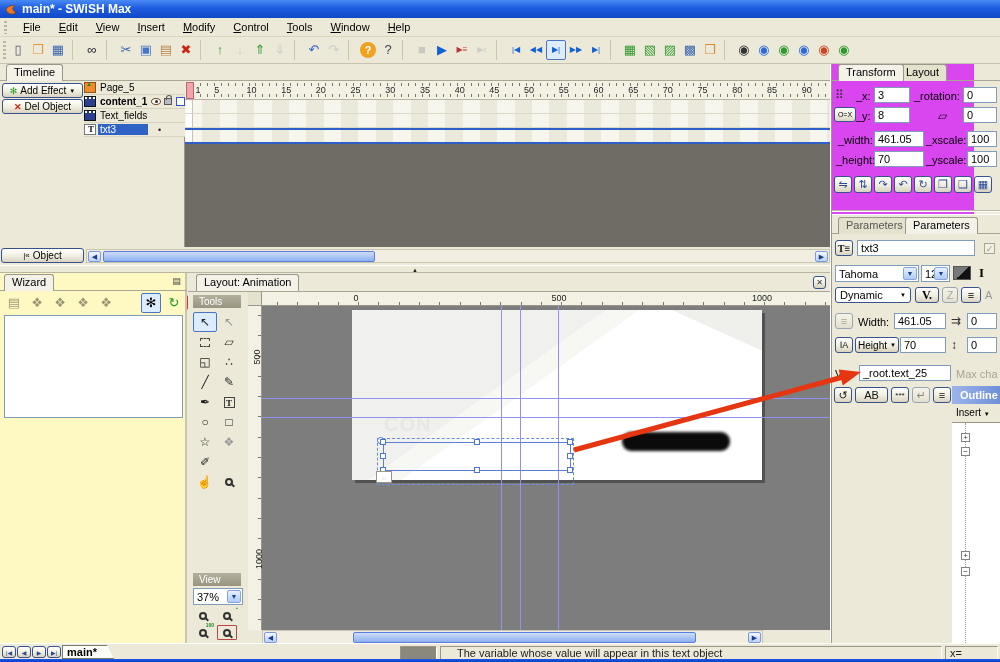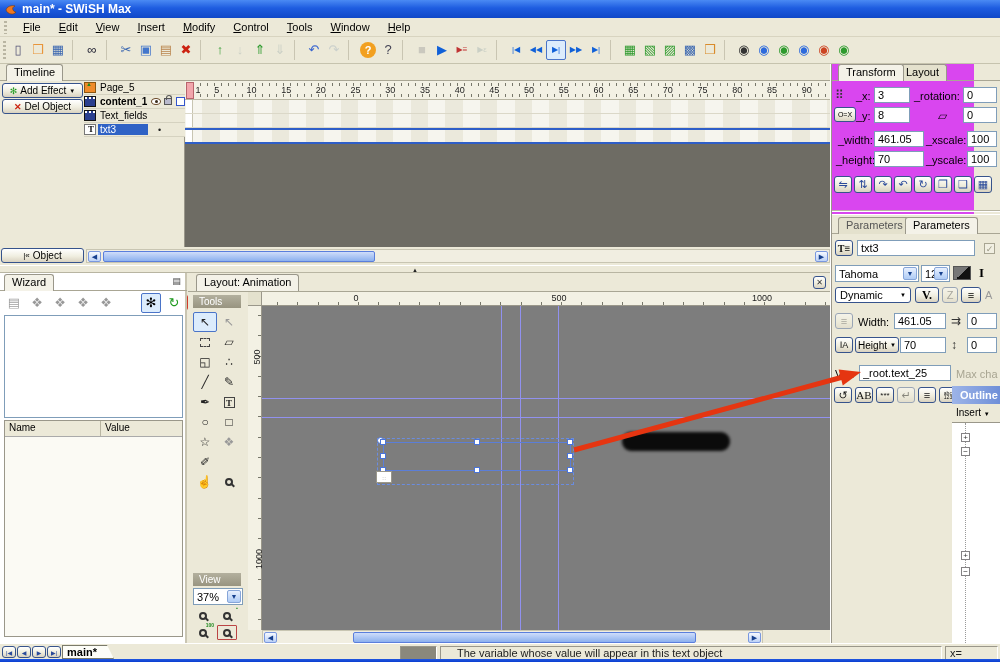--- a/index.html
+++ b/index.html
@@ -63,21 +63,21 @@
   .track::before{content:"";position:absolute;left:1px;top:0;bottom:0;width:6px;background:#fff;border-right:1px solid #c8c5b2}
   .track.hl{border-top:2px solid #2e5ec8;border-bottom:2px solid #2e5ec8;height:16px}
   #tl-dark{left:185px;top:144px;width:645px;height:103px;background:#6e6c64}
   
   .sbar{position:absolute;height:14px;background:#f1eee1;border:1px solid #c8c5b2;display:block}
   .sb-btn{position:absolute;top:1px;width:13px;height:11px;background:linear-gradient(#f6f9ff,#bdd2f7);border:1px solid #7a98df;border-radius:2px;color:#17408f;font-size:7px;line-height:10px;text-align:center}
   .sb-thumb{position:absolute;top:1px;height:11px;background:linear-gradient(#cfddfa,#8cb0ee);border:1px solid #5a7edc;border-radius:2px}
   #splitter{left:0;top:265px;width:830px;height:8px;background:#ece9d8;border-top:1px solid #fff;border-bottom:1px solid #b8b5a2;text-align:center;font-size:6px;color:#222;line-height:8px}
 
   
-  #wizard{left:0;top:273px;width:187px;height:370px;background:#ffffff;border-right:2px solid #c9c5b2}
+  #wizard{left:0;top:273px;width:187px;height:370px;background:#fef9c3;border-right:2px solid #c9c5b2}
   #wiz-toolbar{position:absolute;left:4px;top:19px;height:21px;display:flex;gap:3px;align-items:center}
   #wiz-list{position:absolute;left:4px;top:42px;width:179px;height:103px;background:#fff;border:1px solid #7f9db9}
   #wiz-table{position:absolute;left:4px;top:147px;width:179px;height:217px;background:#fbfaf4;border:1px solid #9a978a}
   #wiz-thead{position:absolute;left:0;top:0;width:100%;height:16px;background:#ece9d8;border-bottom:1px solid #aaa;display:flex;font-size:10px}
   #wiz-thead .c1{width:96px;padding:1px 4px;border-right:1px solid #b8b5a2}
   #wiz-thead .c2{padding:1px 4px}
 
   
   #layout-tabrow{left:188px;top:273px;width:642px;height:19px;border-bottom:1px solid #a9a694;background:#ece9d8}
   #tools-panel{left:188px;top:292px;width:60px;height:351px;background:#ece9d8}
@@ -283,26 +283,20 @@
       <span class="tb-ico dis">▤</span>
       <span class="tb-ico dis">❖</span>
       <span class="tb-ico dis">❖</span>
       <span class="tb-ico dis">❖</span>
       <span class="tb-ico dis">❖</span>
       <span class="tb-ico boxed" style="margin: 0px 0px 0px 22px;">✻</span>
       <span class="tb-ico" style="color: rgb(31, 154, 31);">↻</span>
       <span class="tb-ico" style="color: rgb(255, 255, 255); background: rgb(210, 59, 42); border-radius: 2px; width: 17px; height: 15px; font-size: 9px;">✕</span>
     </div>
   <div id="wiz-list"></div>
-  <div id="wiz-table">
-    <div id="wiz-thead">
-      <span class="c1">Name</span>
-      <span class="c2">Value</span>
-    </div>
-  </div>
 </div>
 
 <div class="abs" id="layout-tabrow">
   <span class="tab act" style="left:8px;top:1px">Layout: Animation</span>
   <span class="xpico" style="position:absolute;right:4px;top:3px;width:13px;height:13px;font-size:8px;color:#333">✕</span>
 </div>
 <div class="abs" id="tools-panel">
   <div class="hdrbar" style="left:5px;top:3px;width:48px">Tools</div>
   <div id="tools-grid">
       <span class="tool act">↖</span>
@@ -357,20 +351,26 @@
 <div class="abs" id="hruler">
   <span class="hr-lbl" style="left:94px">0</span>
   <span class="hr-lbl" style="left:297px">500</span>
   <span class="hr-lbl" style="left:500px">1000</span>
 </div>
 <div class="abs" id="vruler">
   <span class="vr-lbl" style="top:46px">500</span>
   <span class="vr-lbl" style="top:248px">1000</span>
 </div>
 <div class="abs" id="canvas">
+  <div id="page">
+    <div class="pg-diag1"></div>
+    <div class="pg-diag2"></div>
+    <div class="pg-diag3"></div>
+    <div id="watermark">CON</div>
+  </div>
   <div class="guide-h" style="top:92px"></div>
   <div class="guide-h" style="top:111px"></div>
   <div class="guide-v" style="left:239px"></div>
   <div class="guide-v" style="left:258px"></div>
   <div class="guide-v" style="left:296px"></div>
   <div id="redact"></div>
   <div id="sel-outer"></div>
   <div id="sel-inner"></div>
   <div id="sel-anchor"></div>
   <span class="hdl" style="left:118px;top:133px"></span>
@@ -463,21 +463,21 @@
       <span style="font-size:6px">▼</span>
   </button>
   <input class="input" style="left: 68px; top: 122px; width: 46px;" readonly="" value="70">
   <span class="lbl" style="left:119px;top:123px;font-size:12px;color:#333">↕</span>
   <input class="input" style="left: 135px; top: 122px; width: 30px;" readonly="" value="0">
   <span class="lbl" style="left:3px;top:153px">Var:</span>
   <input class="input" style="left: 27px; top: 150px; width: 92px;" readonly="" value="_root.text_25">
   <span class="lbl" style="left:124px;top:153px;color:#a8a592;width:42px;overflow:hidden;white-space:nowrap">Max chars</span>
   <div id="prop-buttons" style="position:absolute;left:2px;top:172px;display:flex;gap:3px;align-items:center">
       <span class="xpico" style="width: 18px; height: 16px; color: rgb(17, 17, 17);">↺</span>
-      <span class="xpico" style="width: 18px; height: 16px; color: rgb(17, 17, 17); font-family: Liberation Serif, serif;">AB</span>
+      <span class="xpico" style="width: 33px; height: 16px; color: rgb(17, 17, 17);">AB</span>
       <span class="xpico" style="width: 18px; height: 16px; color: rgb(17, 17, 17); font-size: 8px;">***</span>
       <span class="xpico dis" style="width: 18px; height: 16px; color: rgb(17, 17, 17);">↵</span>
       <span class="xpico" style="width: 18px; height: 16px; color: rgb(17, 17, 17);">≡</span>
       <span class="xpico" style="width: 18px; height: 16px; color: rgb(17, 17, 17); font: 5px / 4px &quot;Liberation Sans&quot;, sans-serif;">abc<br>123</span>
     </div>
 </div>
 
 <div class="abs" id="outline-panel">
   <div id="outline-hdr">Outline</div>
   <div id="outline-insert"><span>Insert</span> <span style="font-size:6px">▼</span></div>

